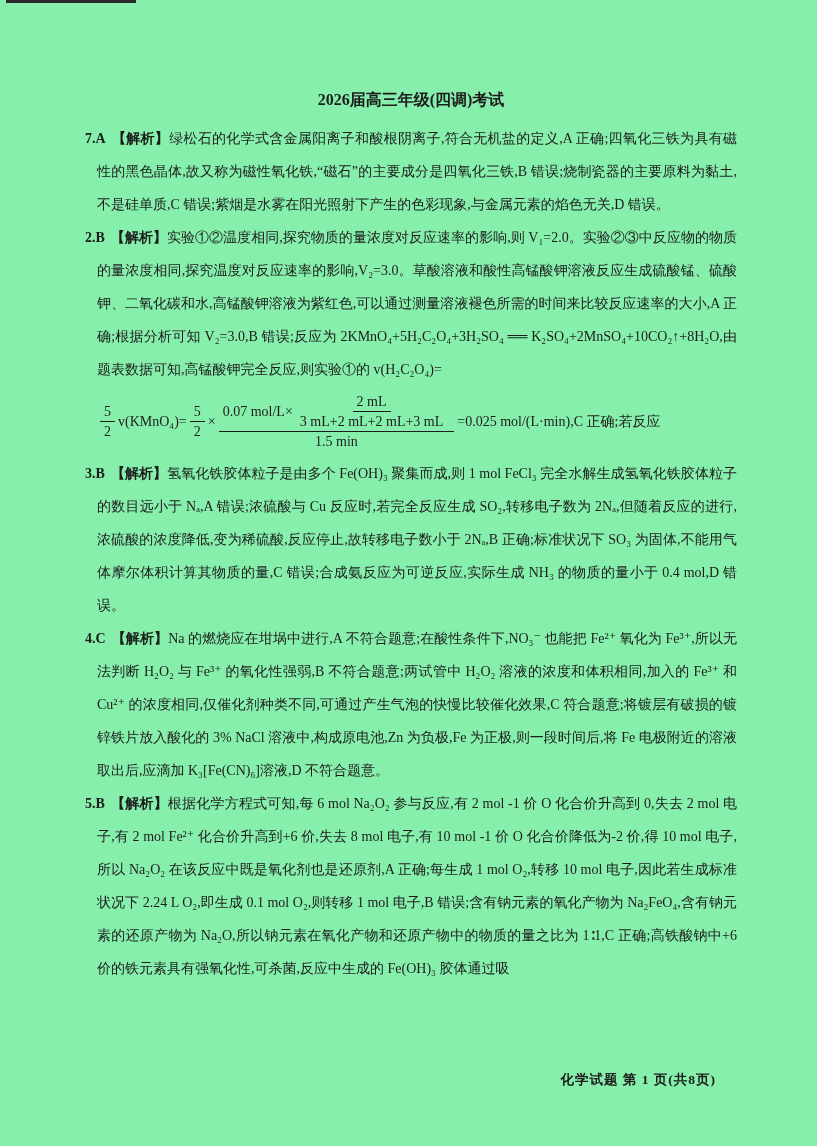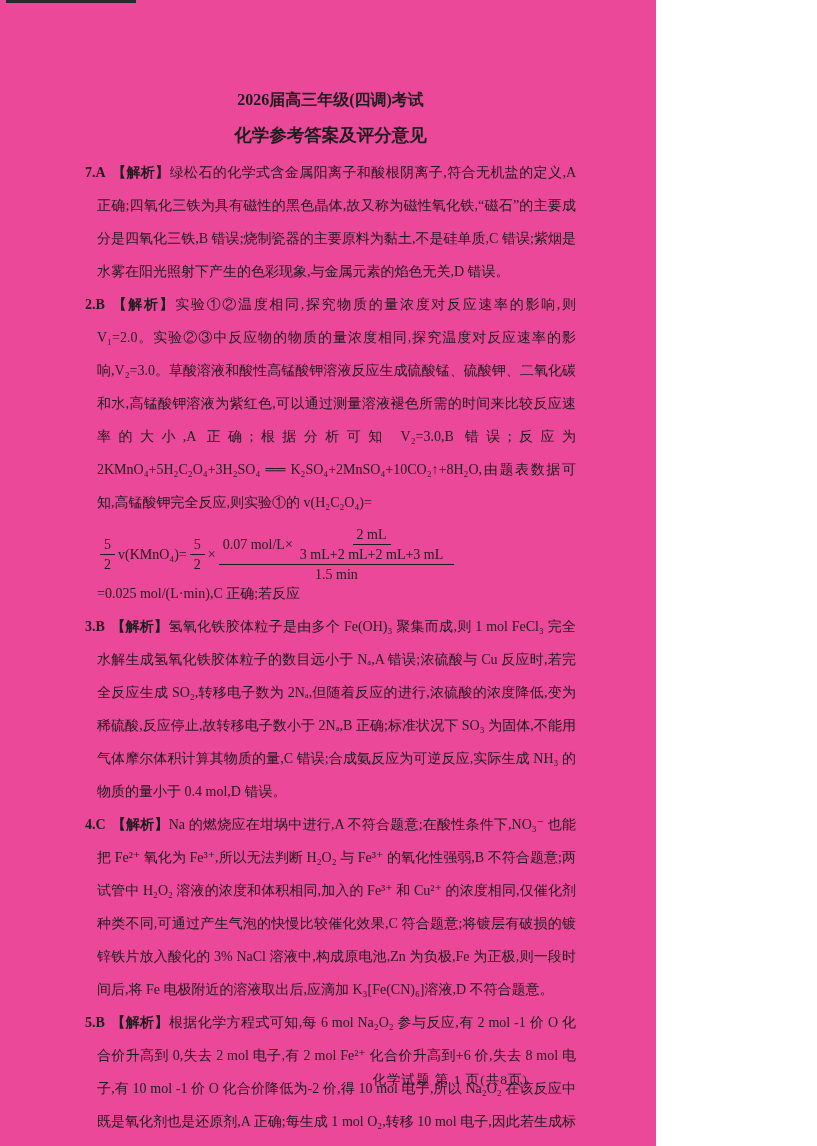--- a/index.html
+++ b/index.html
@@ -2,24 +2,24 @@
 <html><head>
 <meta charset="utf-8">
 <style>
   html, body {
     margin: 0;
     padding: 0;
     background: #ffffff;
   }
   .page {
     position: relative;
-    width: 656px;
+    width: 817px;
     height: 1146px;
     box-sizing: border-box;
-    background: #ec4899;
+    background: #86efac;
     padding: 88px 80px 0 85px;
     font-family: "Liberation Serif", "DejaVu Serif", serif;
     font-size: 14px;
     line-height: 33px;
     color: #1c1c1c;
     overflow: hidden;
   }
   .scan-line {
     position: absolute;
     top: 0;
@@ -80,35 +80,34 @@
   }
   .frac > .fd {
     padding: 0 4px;
     white-space: nowrap;
   }
   .formula .piece {
     white-space: nowrap;
   }
   .footer {
     position: absolute;
-    right: 128px;
+    right: 101px;
     bottom: 50px;
-    font-weight: normal;
+    font-weight: bold;
     font-size: 13.5px;
     letter-spacing: 1px;
   }
 </style>
 </head>
 <body>
 
 <div class="page">
   <div class="scan-line"></div>
 
   <div class="title1">2026届高三年级(四调)考试</div>
-  <div class="title2">化学参考答案及评分意见</div>
 
   <div class="answer">
     <span class="num">7.A</span><span class="tag">【解析】</span><span class="txt">绿松石的化学式含金属阳离子和酸根阴离子,符合无机盐的定义,A 正确;四氧化三铁为具有磁性的黑色晶体,故又称为磁性氧化铁,“磁石”的主要成分是四氧化三铁,B 错误;烧制瓷器的主要原料为黏土,不是硅单质,C 错误;紫烟是水雾在阳光照射下产生的色彩现象,与金属元素的焰色无关,D 错误。</span>
   </div>
 
   <div class="answer">
     <span class="num">2.B</span><span class="tag">【解析】</span><span class="txt">实验①②温度相同,探究物质的量浓度对反应速率的影响,则 V₁=2.0。实验②③中反应物的物质的量浓度相同,探究温度对反应速率的影响,V₂=3.0。草酸溶液和酸性高锰酸钾溶液反应生成硫酸锰、硫酸钾、二氧化碳和水,高锰酸钾溶液为紫红色,可以通过测量溶液褪色所需的时间来比较反应速率的大小,A 正确;根据分析可知 V₂=3.0,B 错误;反应为 2KMnO₄+5H₂C₂O₄+3H₂SO₄ ══ K₂SO₄+2MnSO₄+10CO₂↑+8H₂O,由题表数据可知,高锰酸钾完全反应,则实验①的 v(H₂C₂O₄)=</span>
     <span class="formula">
       <span class="frac">
         <span class="fn">5</span>

